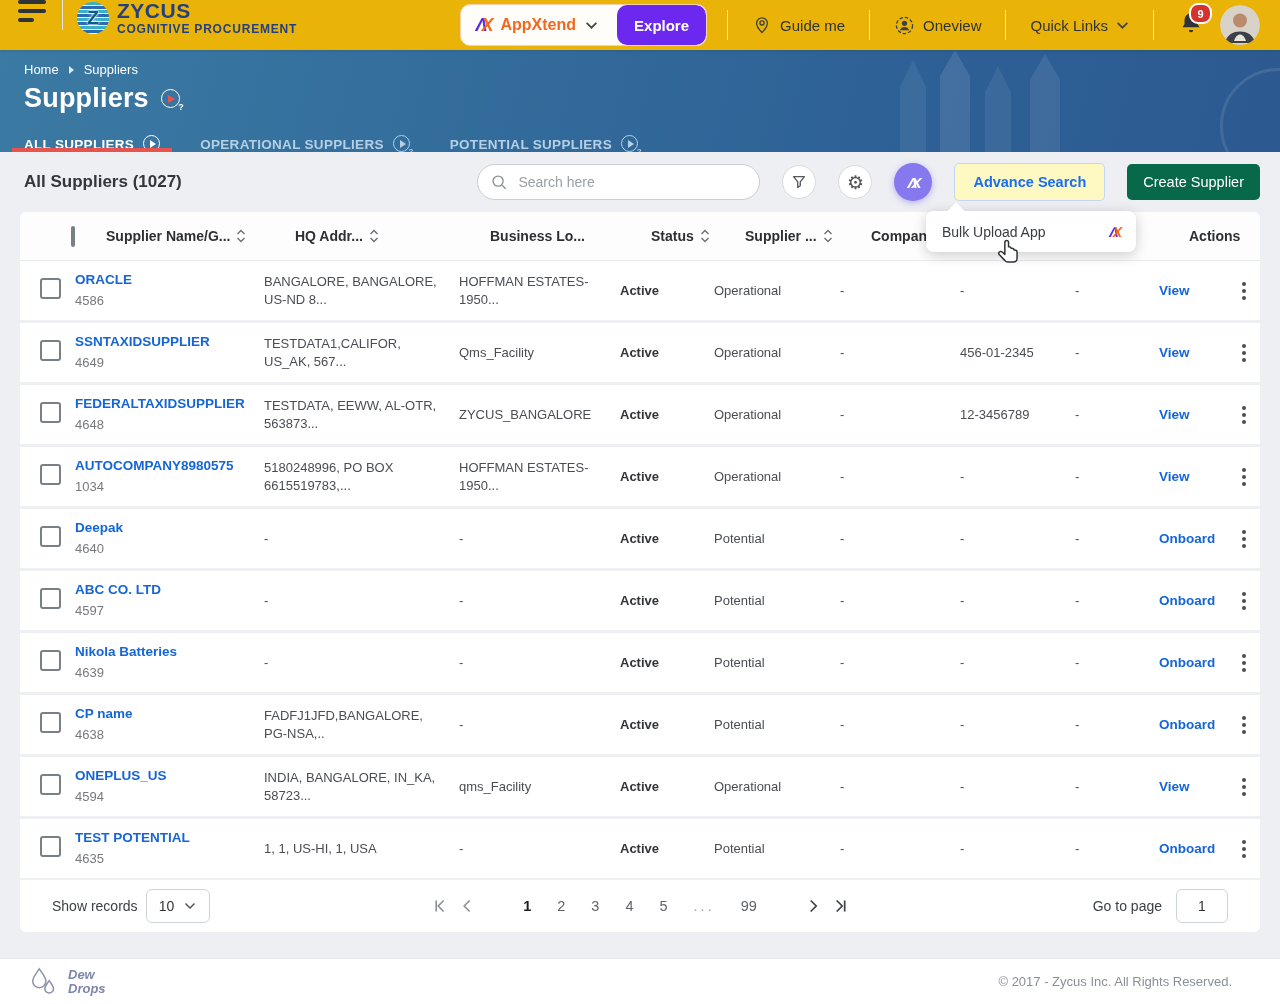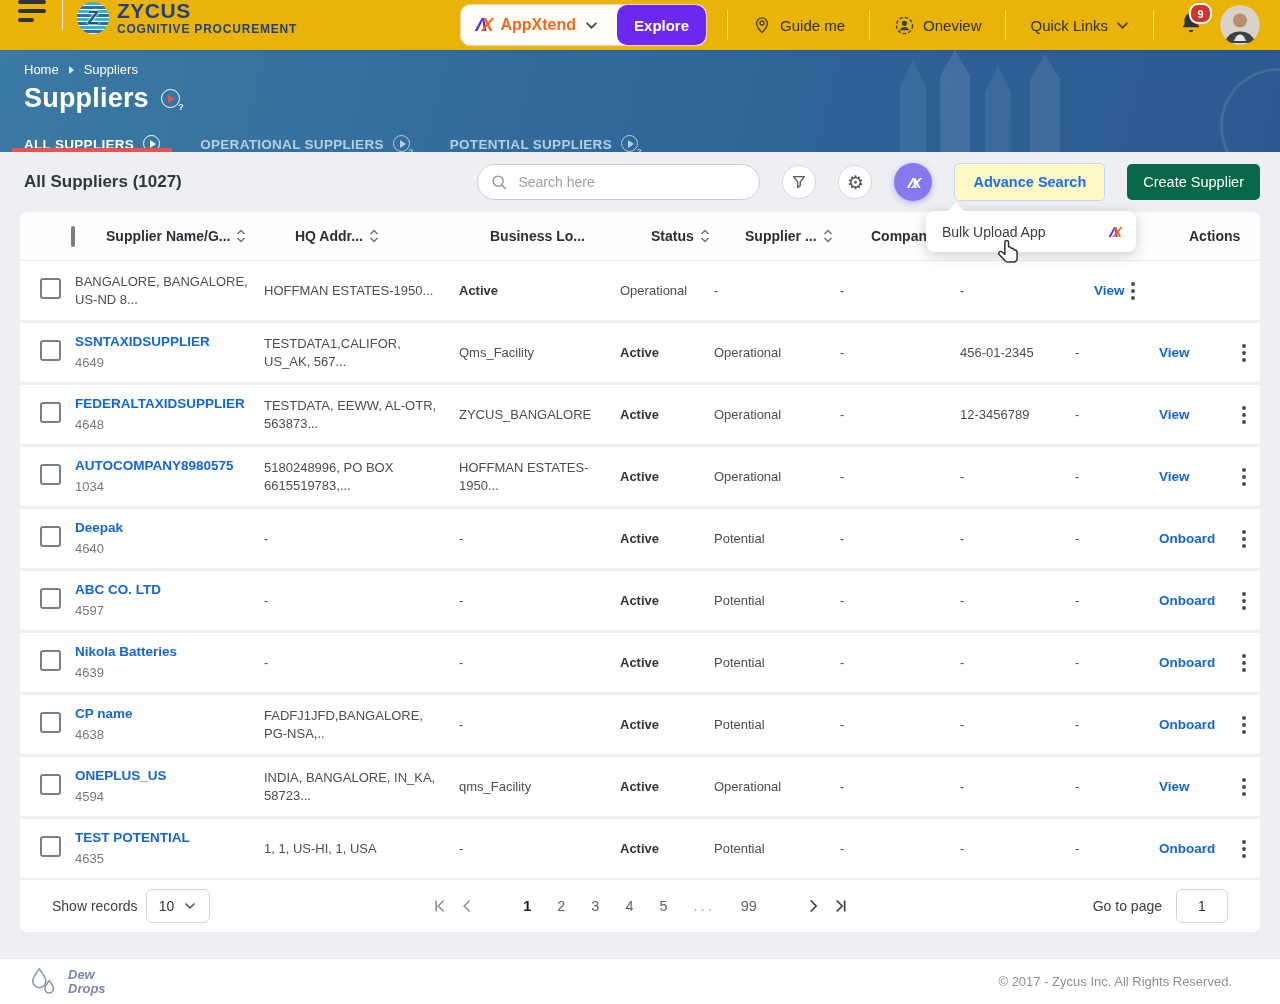--- a/index.html
+++ b/index.html
@@ -339,20 +339,24 @@
     <div class="th">
         <span></span>
       </div>
     <div class="th" style="padding-left:18px;">
         <span>Actions</span>
       </div>
   </div>
   <div id="table-body">
   <div class="grid-row tr">
     <div class="td td-check"><span class="cb"></span></div>
+    <div class="td">
+      <a class="name-link">ORACLE</a>
+      <div class="row-id">4586</div>
+    </div>
     <div class="td">BANGALORE, BANGALORE,  US-ND 8...</div>
     <div class="td">HOFFMAN ESTATES-1950...</div>
     <div class="td td-status">Active</div>
     <div class="td">Operational</div>
     <div class="td">-</div>
     <div class="td">-</div>
     <div class="td">-</div>
     <div class="td td-actions">
       <a class="action-link">View</a>
       <span class="kebab">

